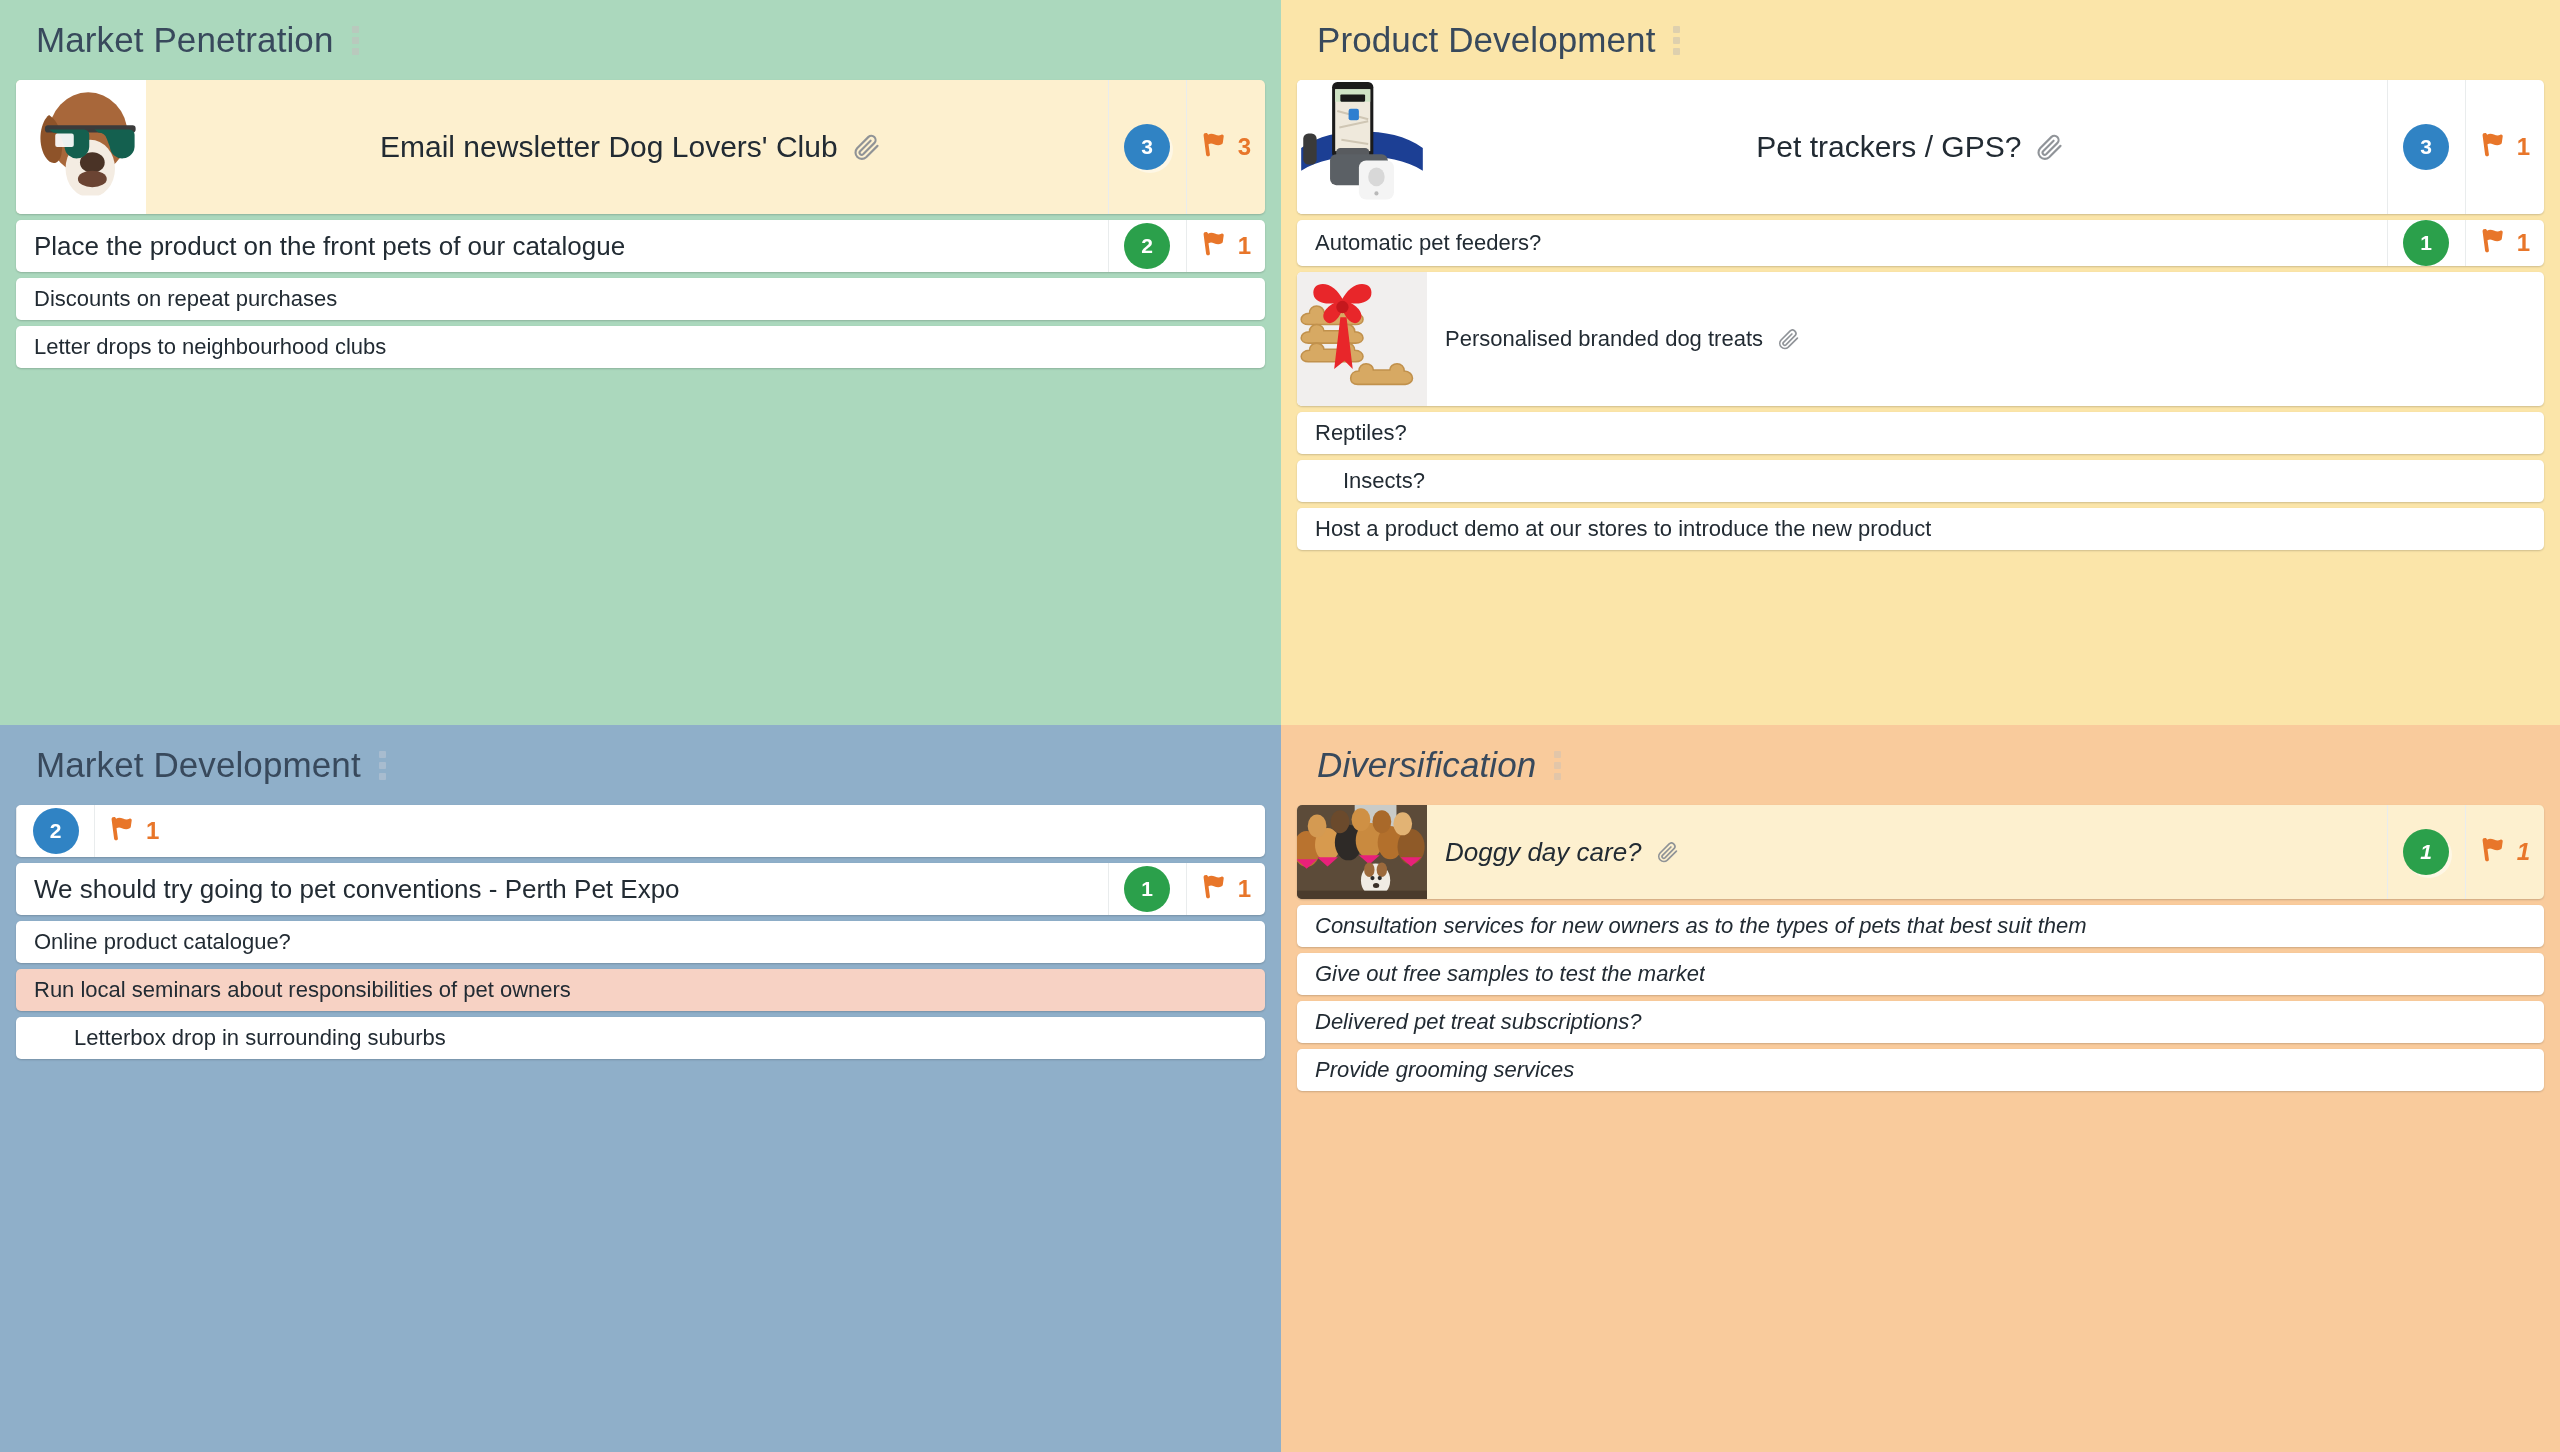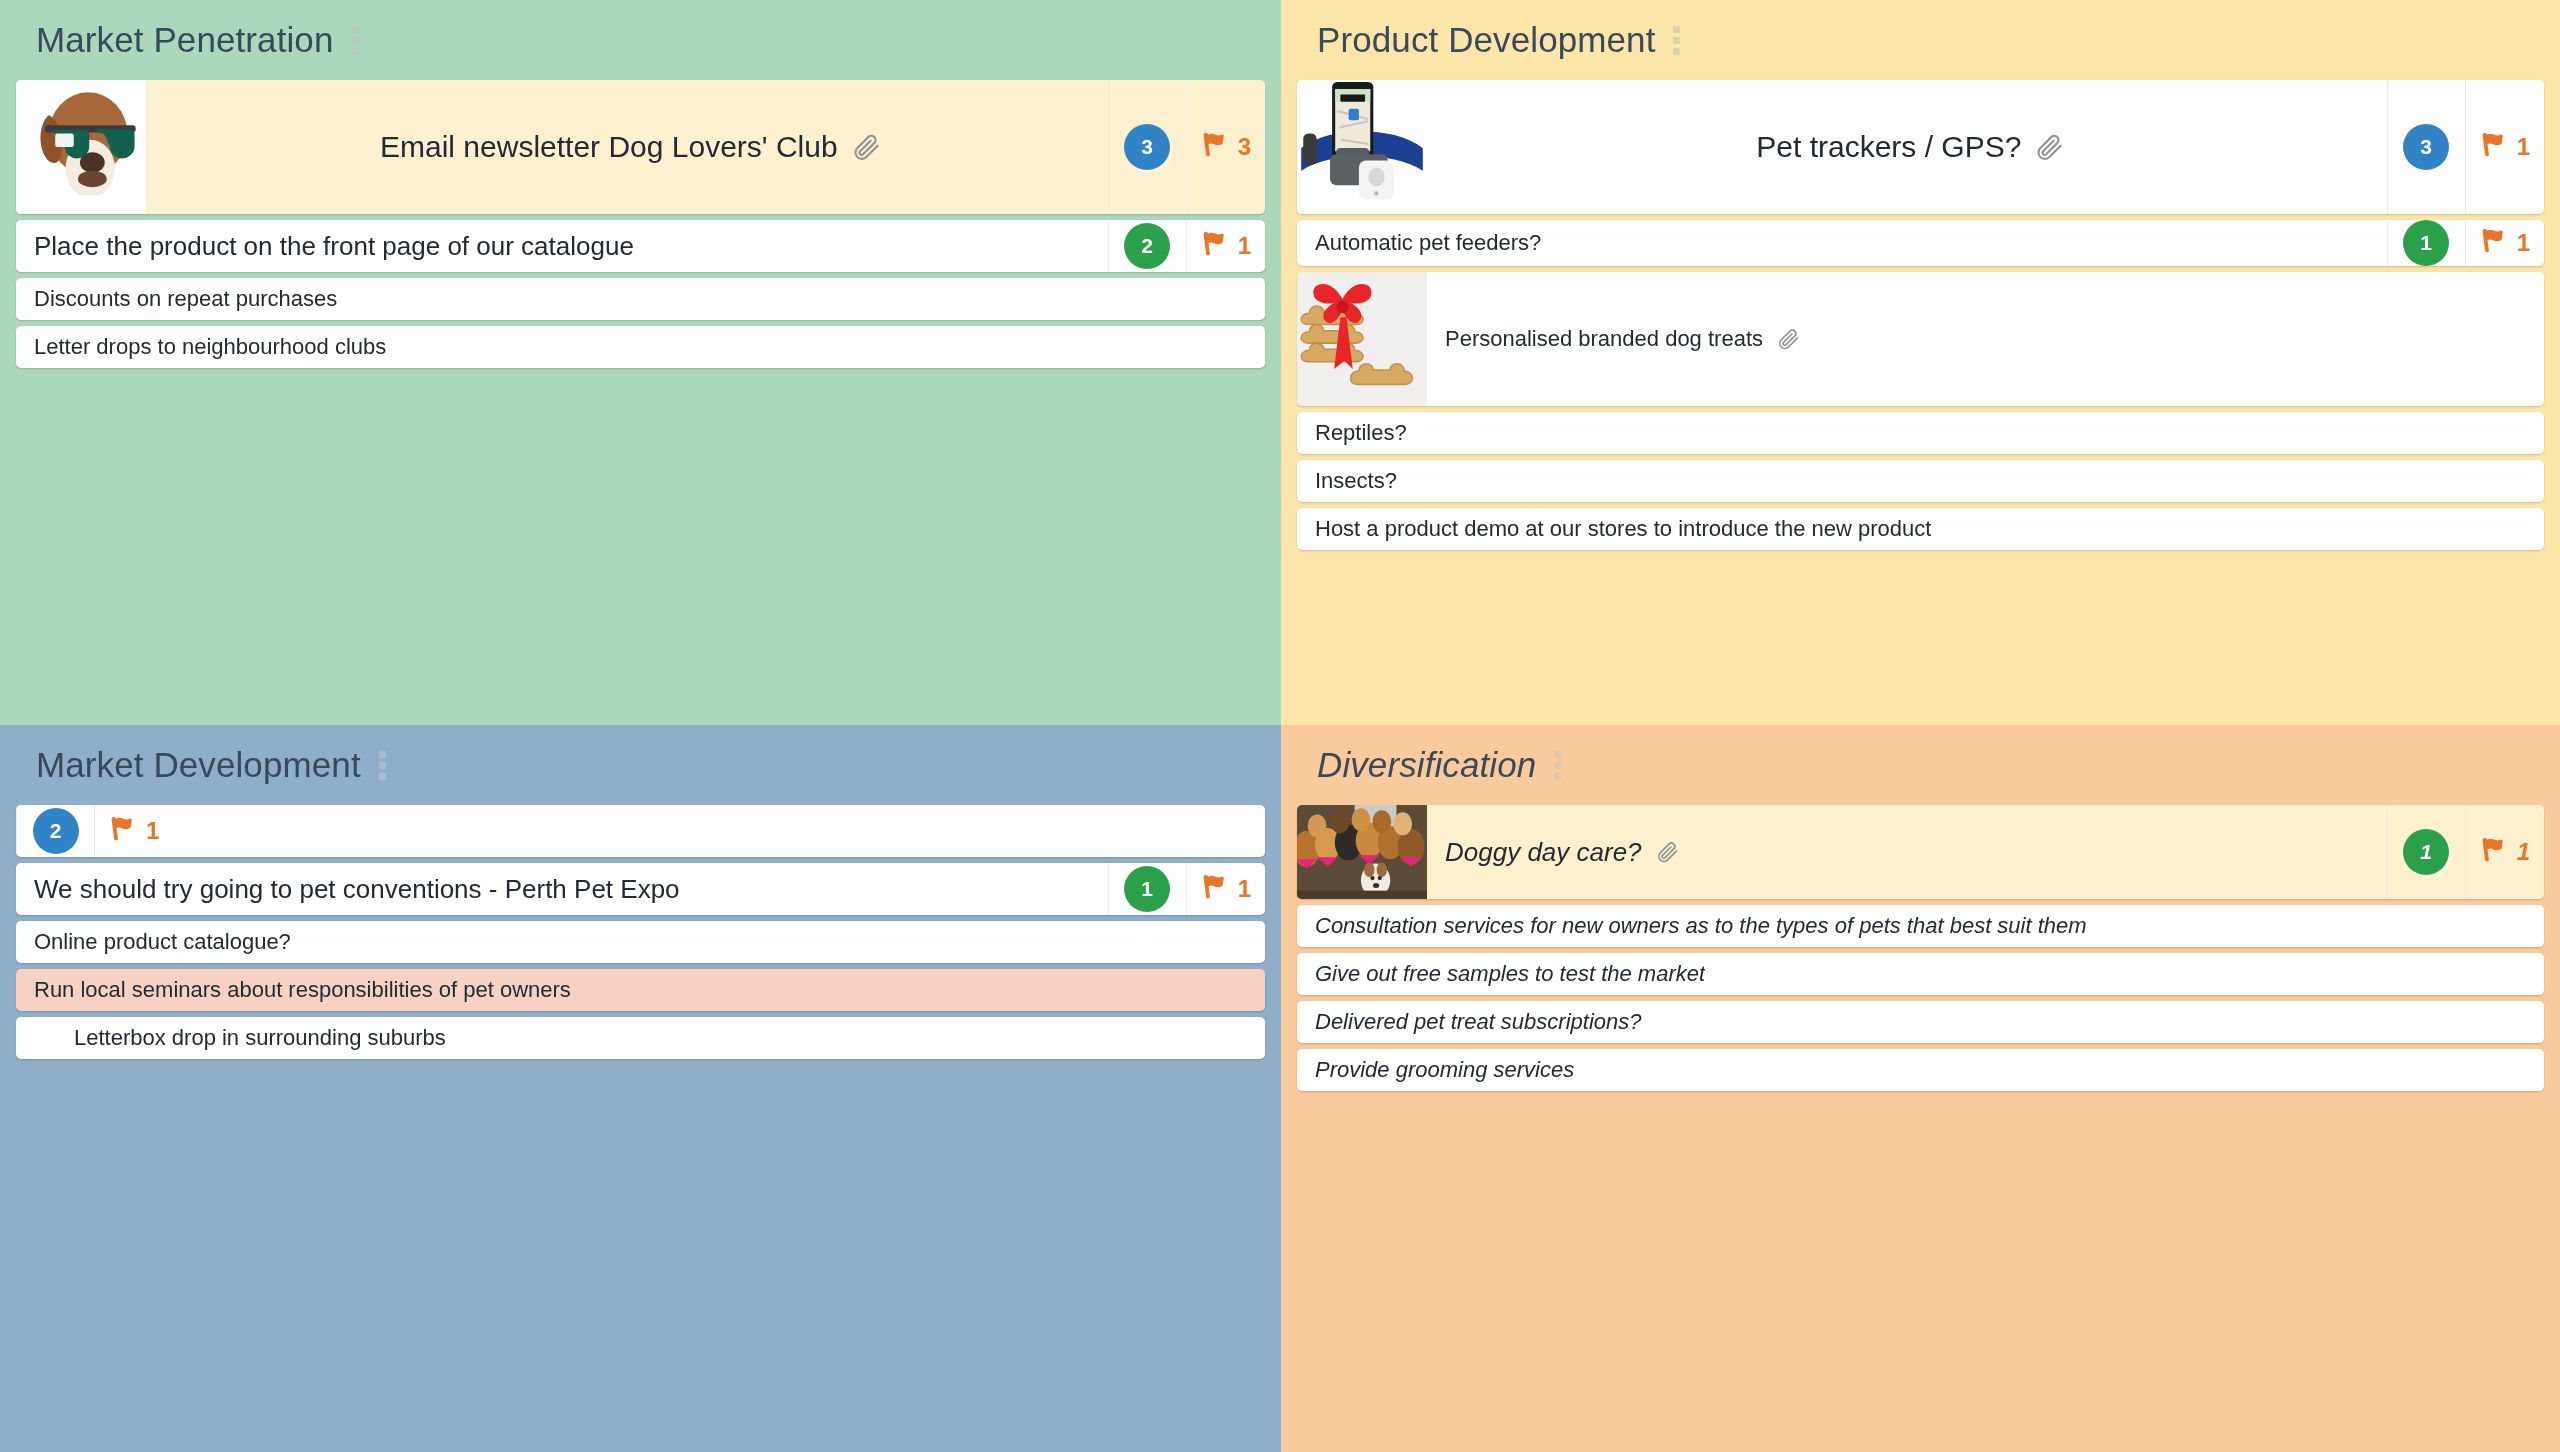--- a/index.html
+++ b/index.html
@@ -138,21 +138,21 @@
                 <span><svg width="30" height="28" viewBox="0 0 30 28" fill="#e8762a">
                     <path d="M4.2 2.2c1.0-.6 2.2-.2 2.6 .9l.2 .6c2.4-1.3 4.6-1.0 6.9-.1 2.5 1.0 4.4 1.3 6.4 .2 1.3-.7 2.6 .3 2.4 1.7l-.9 6.3c-.1 .7-.5 1.2-1.1 1.5-2.6 1.4-5.2 1.0-7.8-.1-1.9-.8-3.6-1.0-5.4 .0l1.4 10.3c.1 1.0-.6 1.8-1.6 1.8h-.5c-.9 0-1.6-.7-1.7-1.5L2.6 4.5c-.1-1.0 .3-1.8 1.1-2.2z"></path>
                   </svg></span>
                 <span class="flag-count">3</span>
               </div>
             </div>
           </div>
         </div>
         <div class="card size-md" style="min-height: 52px;">
           <div class="card-body">
-            <span class="card-text">Place the product on the front page of our catalogue</span>
+            <span class="card-text">Place the product on the front pets of our catalogue</span>
           </div>
           <div class="card-meta">
             <div class="meta-cell">
               <div class="votes green">2</div>
             </div>
             <div class="meta-cell">
               <div class="flag-wrap">
                 <span><svg width="30" height="28" viewBox="0 0 30 28" fill="#e8762a">
                     <path d="M4.2 2.2c1.0-.6 2.2-.2 2.6 .9l.2 .6c2.4-1.3 4.6-1.0 6.9-.1 2.5 1.0 4.4 1.3 6.4 .2 1.3-.7 2.6 .3 2.4 1.7l-.9 6.3c-.1 .7-.5 1.2-1.1 1.5-2.6 1.4-5.2 1.0-7.8-.1-1.9-.8-3.6-1.0-5.4 .0l1.4 10.3c.1 1.0-.6 1.8-1.6 1.8h-.5c-.9 0-1.6-.7-1.7-1.5L2.6 4.5c-.1-1.0 .3-1.8 1.1-2.2z"></path>
                   </svg></span>
@@ -260,21 +260,21 @@
                 <path d="M20.4 11.1L11.3 20.2a5.1 5.1 0 0 1-7.2-7.2l9.1-9.1a3.4 3.4 0 0 1 4.8 4.8l-9.1 9.1a1.7 1.7 0 0 1-2.4-2.4l8.4-8.4"></path>
               </svg>
             </span>
           </div>
         </div>
         <div class="card size-sm" style="min-height: 42px;">
           <div class="card-body">
             <span class="card-text">Reptiles?</span>
           </div>
         </div>
-        <div class="card size-sm" style="min-height: 42px;">
+        <div class="card size-sm" style="min-height: 42px; padding-left: 28px;">
           <div class="card-body">
             <span class="card-text">Insects?</span>
           </div>
         </div>
         <div class="card size-sm" style="min-height: 42px;">
           <div class="card-body">
             <span class="card-text">Host a product demo at our stores to introduce the new product</span>
           </div>
         </div>
       </div>

